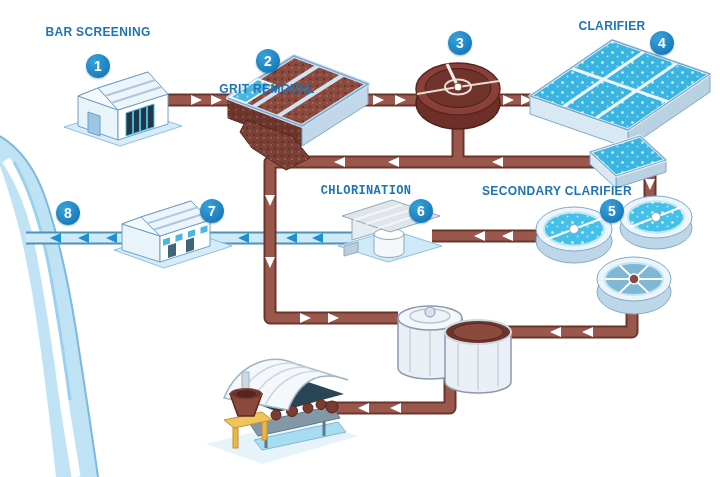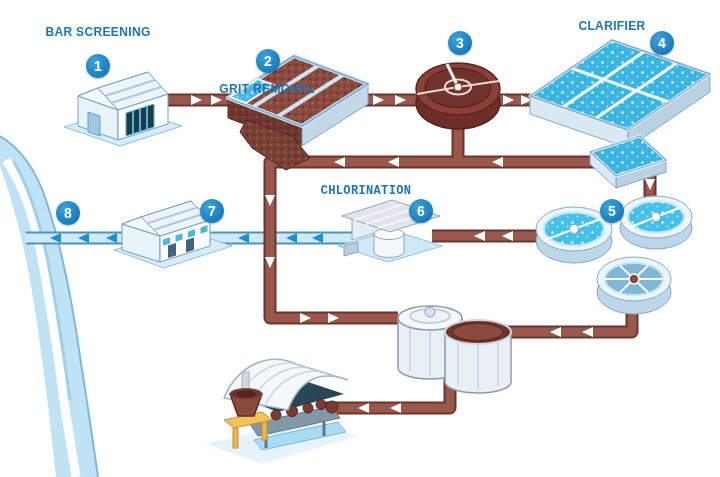--- a/index.html
+++ b/index.html
@@ -255,20 +255,21 @@
     <polygon points="224,420 262,412 272,420 234,428" fill="#f0c45a" stroke="#c29032" stroke-width="1"></polygon>
     <path d="M230,394 L262,394 L254,416 L238,416 Z" fill="#8a4a3c" stroke="#5f2a22" stroke-width="1.5"></path>
     <ellipse cx="246" cy="394" rx="16" ry="5.5" fill="#6e352c" stroke="#8a4a3c" stroke-width="1"></ellipse>
     <ellipse cx="246" cy="394" rx="10" ry="3.5" fill="#54241d"></ellipse>
   </g>
 </svg>
 
   <div class="lbl" style="left:98px;  top:25px;">BAR SCREENING</div>
   <div class="lbl" style="left:267px; top:34px;margin-top:48px;">GRIT REMOVAL</div>
   <div class="lbl" style="left:612px; top:19px;">CLARIFIER</div>
+  <div class="lbl" style="left:557px; top:184px;">SECONDARY CLARIFIER</div>
   <div class="lbl" style="left:366px; top:184px;font-family:Liberation Mono, monospace;">CHLORINATION</div>
 
   <div class="badge" style="left:98px;  top:66px;">1</div>
   <div class="badge" style="left:268px; top:61px;">2</div>
   <div class="badge" style="left:460px; top:43px;">3</div>
   <div class="badge" style="left:662px; top:43px;">4</div>
   <div class="badge" style="left:612px; top:211px;">5</div>
   <div class="badge" style="left:421px; top:211px;">6</div>
   <div class="badge" style="left:212px; top:211px;">7</div>
   <div class="badge" style="left:68px;  top:213px;">8</div>

